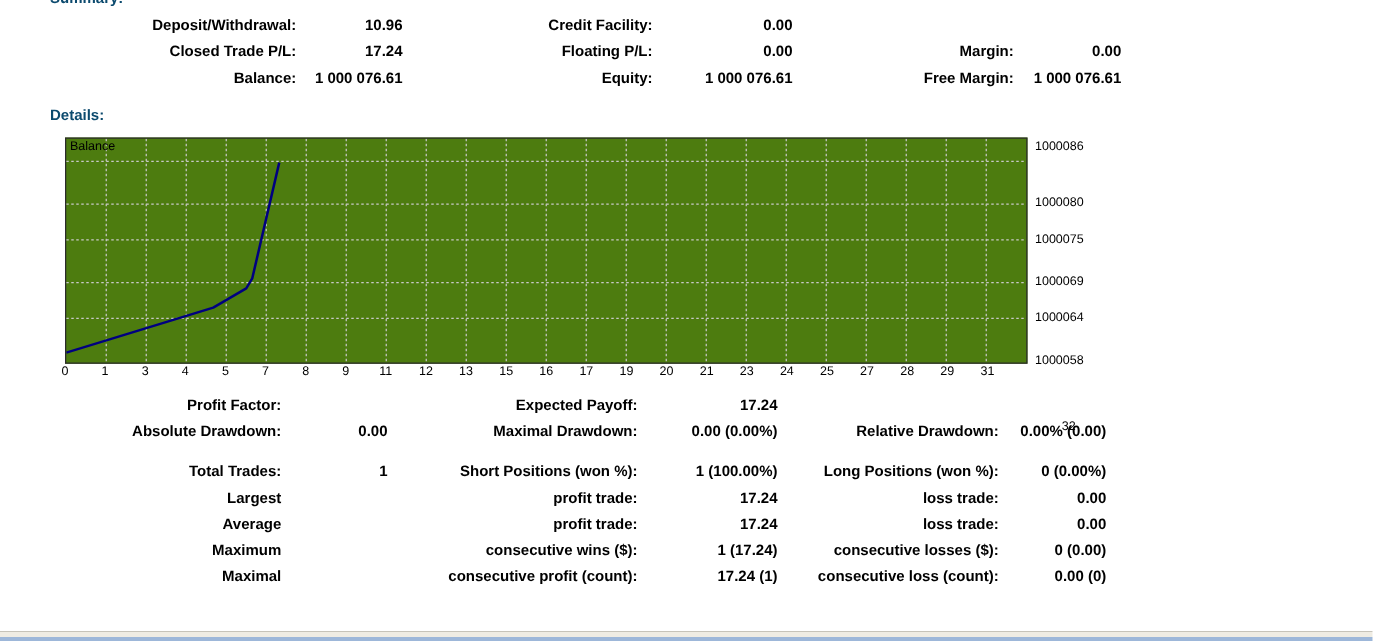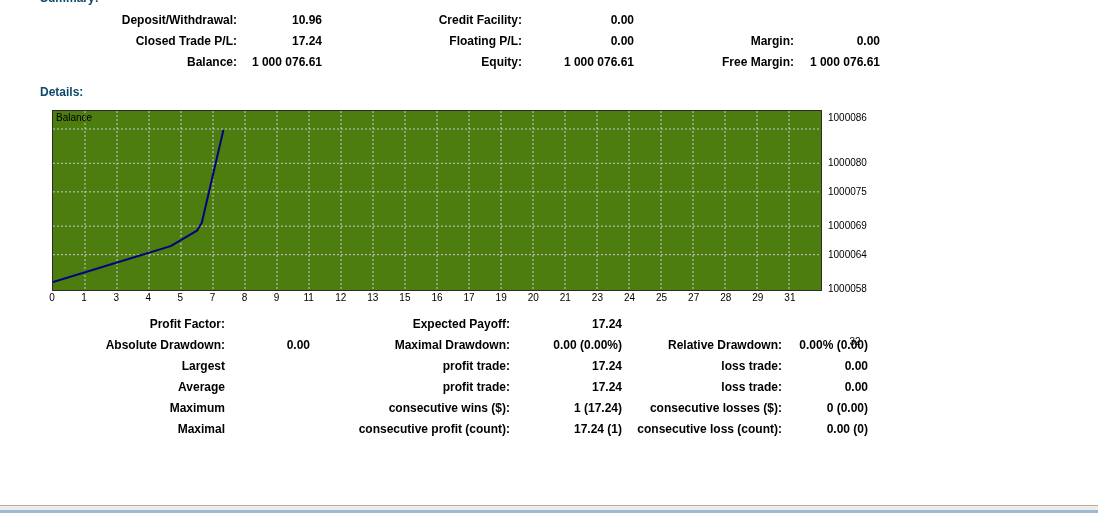--- a/index.html
+++ b/index.html
@@ -18,21 +18,21 @@
   .rows{position:absolute;left:0;}
   #summary-rows{top:10px;margin-left:12px;}
   #details-rows{top:314px;}
   .stat-row{height:21px;line-height:21px;white-space:nowrap;font-size:12px;font-weight:bold;color:#000;}
   .stat-row.gap{margin-top:11px;}
   .stat-row span{display:inline-block;text-align:right;vertical-align:top;overflow:visible;}
   .c1{width:225px;}
   .c2{width:85px;}
   .c3{width:200px;}
   .c4{width:112px;}
-  .c5{width:160px;}
+  .c5{width:160px;padding-left:17px;}
   .c6{width:86px;}
   
   #chart-plot{
     position:absolute;left:52px;top:110px;width:768px;height:179px;
     border:1px solid #2b2b2b;background:#4d7c0f;
   }
   #chart-plot svg{position:absolute;left:0;top:0;}
   #chart-legend{
     position:absolute;left:3px;top:1px;font-size:10px;color:#000;font-weight:normal;
   }
@@ -131,20 +131,21 @@
       <span style="top: 47.2857px;">1000080</span>
       <span style="top: 75.8571px;">1000075</span>
       <span style="top: 110.143px;">1000069</span>
       <span style="top: 138.714px;">1000064</span>
       <span style="top: 173px;">1000058</span>
     </div>
 
   <div class="rows" id="details-rows">
       <div class="stat-row"><span class="c1">Profit Factor:</span><span class="c2"></span><span class="c3">Expected Payoff:</span><span class="c4">17.24</span><span class="c5"></span><span class="c6"></span></div>
       <div class="stat-row"><span class="c1">Absolute Drawdown:</span><span class="c2">0.00</span><span class="c3">Maximal Drawdown:</span><span class="c4">0.00 (0.00%)</span><span class="c5">Relative Drawdown:</span><span class="c6">0.00% (0.00)</span></div>
+      <div class="stat-row gap"><span class="c1">Total Trades:</span><span class="c2">1</span><span class="c3">Short Positions (won %):</span><span class="c4">1 (100.00%)</span><span class="c5">Long Positions (won %):</span><span class="c6">0 (0.00%)</span></div>
       <div class="stat-row"><span class="c1">Largest</span><span class="c2"></span><span class="c3">profit trade:</span><span class="c4">17.24</span><span class="c5">loss trade:</span><span class="c6">0.00</span></div>
       <div class="stat-row"><span class="c1">Average</span><span class="c2"></span><span class="c3">profit trade:</span><span class="c4">17.24</span><span class="c5">loss trade:</span><span class="c6">0.00</span></div>
       <div class="stat-row"><span class="c1">Maximum</span><span class="c2"></span><span class="c3">consecutive wins ($):</span><span class="c4">1 (17.24)</span><span class="c5">consecutive losses ($):</span><span class="c6">0 (0.00)</span></div>
       <div class="stat-row"><span class="c1">Maximal</span><span class="c2"></span><span class="c3">consecutive profit (count):</span><span class="c4">17.24 (1)</span><span class="c5">consecutive loss (count):</span><span class="c6">0.00 (0)</span></div>
     </div>
 
   <div id="bottom-strip"></div>
 </div>
 
 </body></html>

